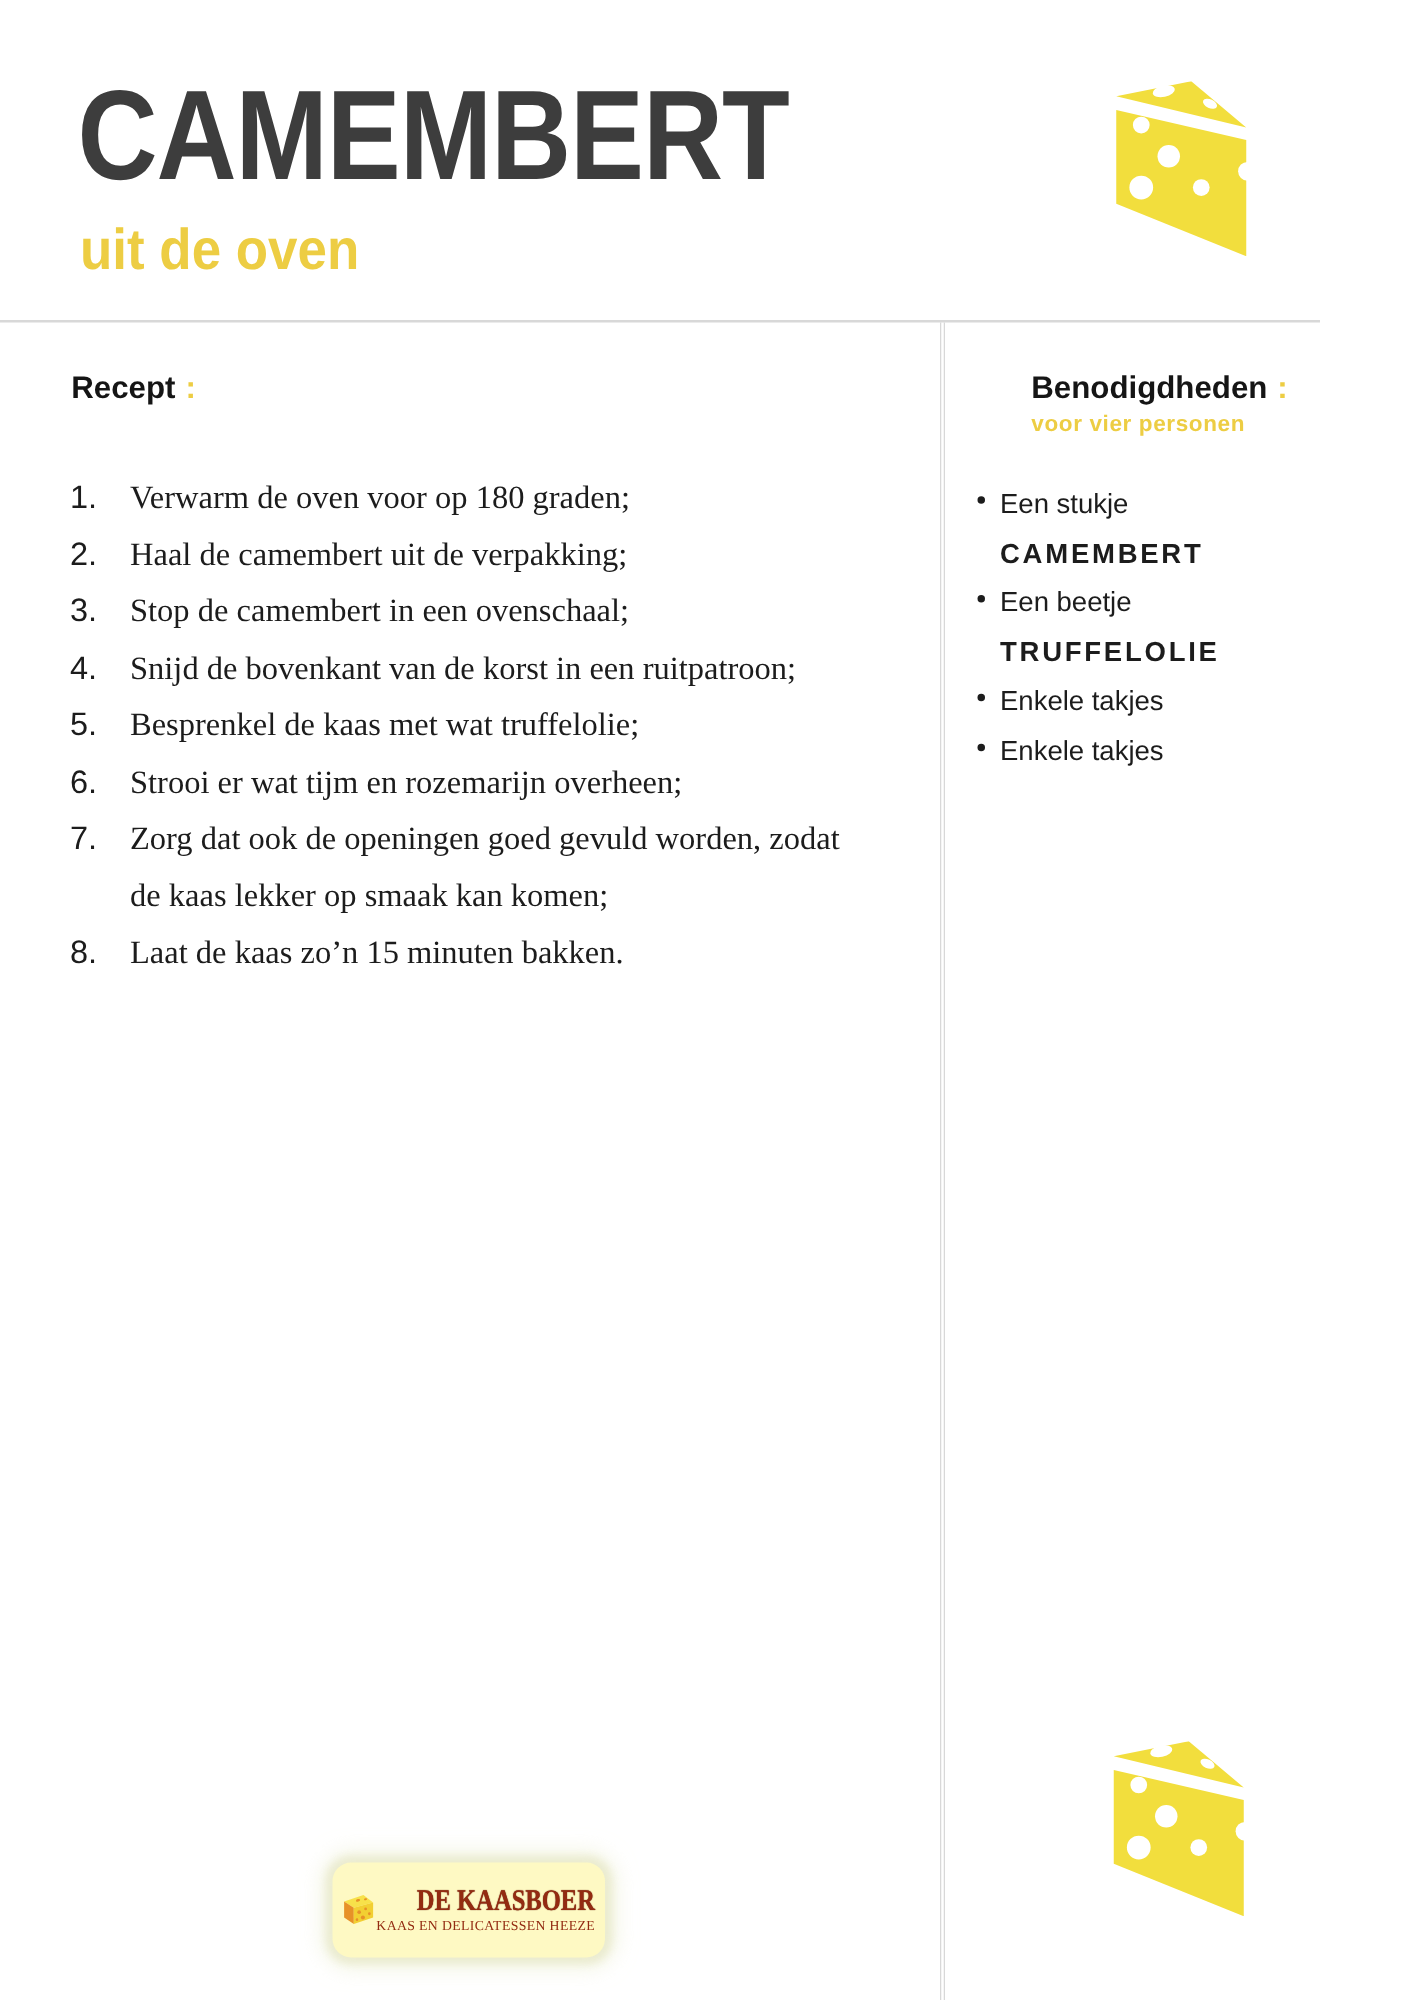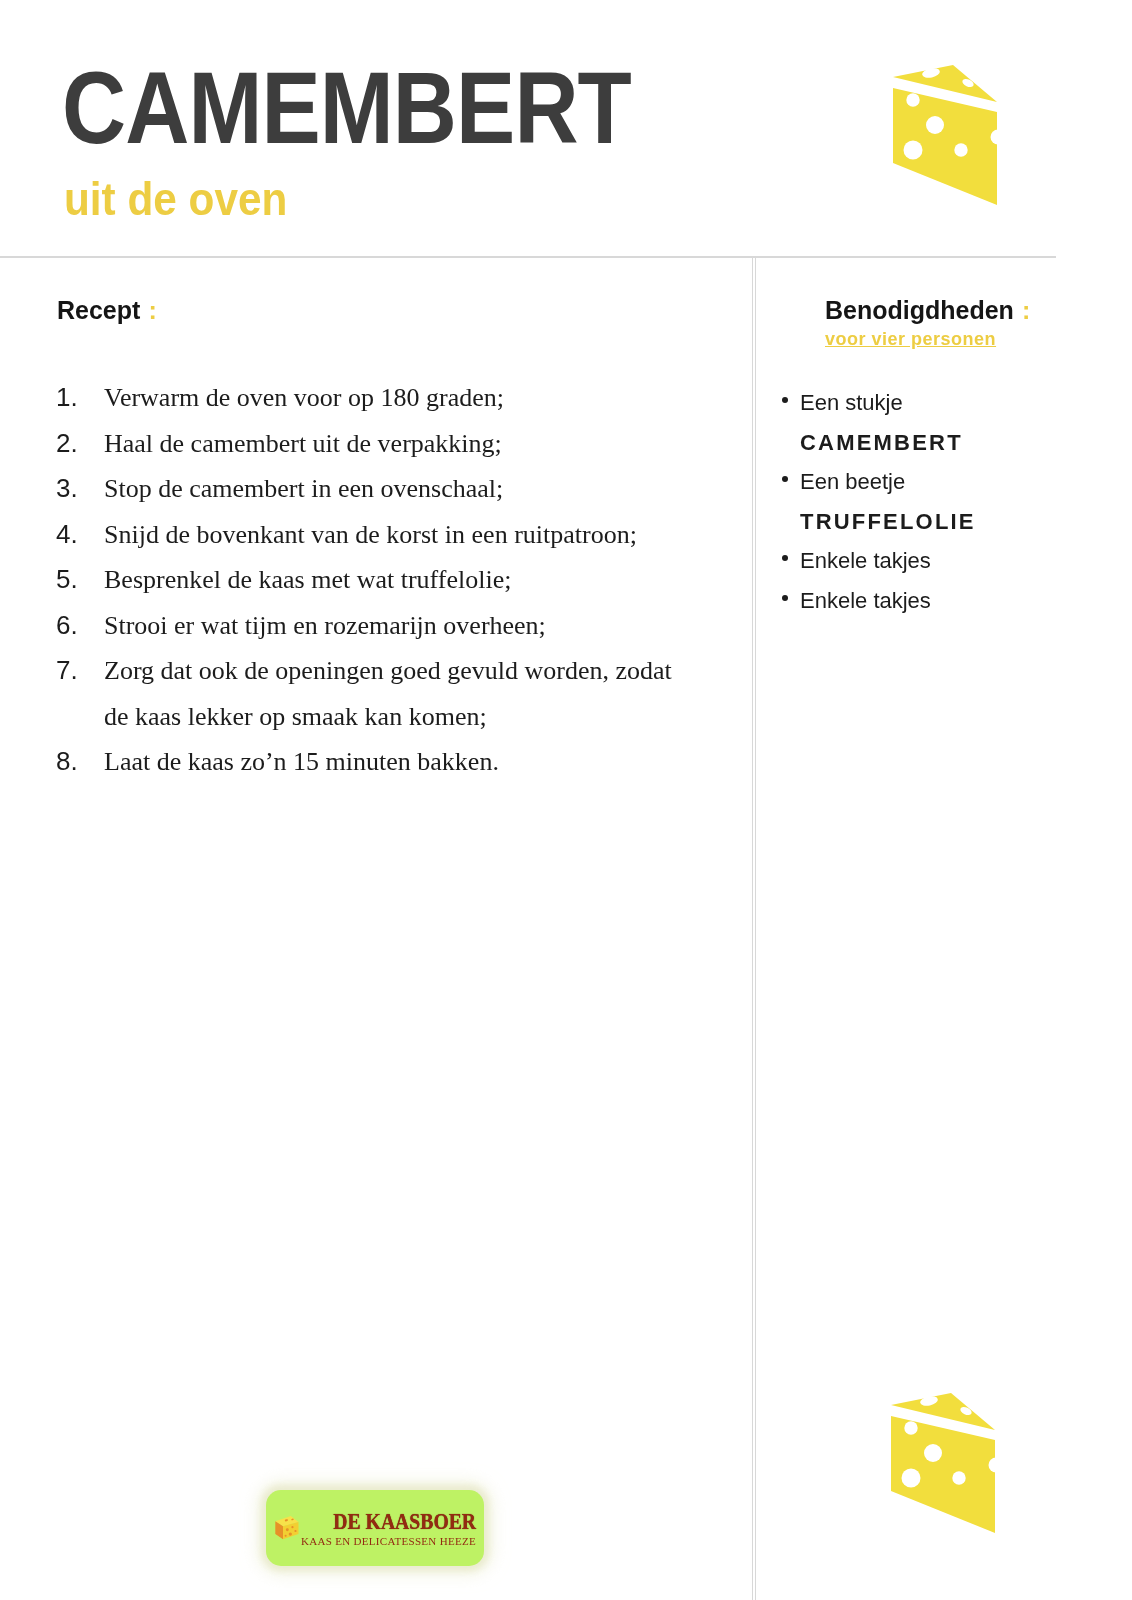--- a/index.html
+++ b/index.html
@@ -37,21 +37,21 @@
     border-left:1px solid var(--divider-gray);border-right:1px solid var(--divider-gray);
   }
   
   .h2{position:absolute;margin:0;font-size:25px;font-weight:700;line-height:1.2;color:#151515;white-space:nowrap;}
   .h2 .colon{color:var(--accent-yellow);margin-left:8px;}
   #recept-heading{left:57px;top:295px;}
   #benodigdheden-heading{left:825px;top:295px;}
   .serves{
     position:absolute;left:825px;top:329px;
     font-size:18px;font-weight:700;letter-spacing:0.5px;
-    color:var(--accent-yellow);white-space:nowrap;text-decoration:underline;
+    color:var(--accent-yellow);white-space:nowrap;
   }
   
   .steps{
     position:absolute;left:56px;top:375px;width:620px;
     margin:0;padding:0;list-style:none;
     font-size:26px;line-height:45.5px;color:var(--text-black);
   }
   .step{display:flex;}
   .step .num{flex:0 0 48px;}
   .step .text{flex:1;font-family:Liberation Serif, serif;}
@@ -67,21 +67,21 @@
   }
   .ingredient{position:relative;}
   .ingredient .bullet{
     position:absolute;left:-18px;top:14px;width:6px;height:6px;border-radius:50%;
     background:#1c1c1c;
   }
   .ingredient .name{display:block;font-weight:700;letter-spacing:2.2px;}
   
   .logo{
     position:absolute;left:266px;top:1490px;width:218px;height:76px;
-    background:#bef264;border-radius:15px;
+    background:#fef9c3;border-radius:15px;
     box-shadow:0 0 7px 5px #ebecd0, 0 0 16px 9px rgba(235,236,208,0.55);
     display:flex;align-items:center;padding:4px 8px 4px 5px;
     filter:blur(0.35px);
   }
   .logo-text{flex:1;text-align:right;line-height:1;}
   .logo-name{
     display:inline-block;font-family:"Liberation Serif",serif;font-weight:700;
     font-size:24px;color:var(--logo-red);white-space:nowrap;
     transform:scaleX(0.82);transform-origin:100% 50%;
     text-shadow:0 0 1px #5e1a08;

